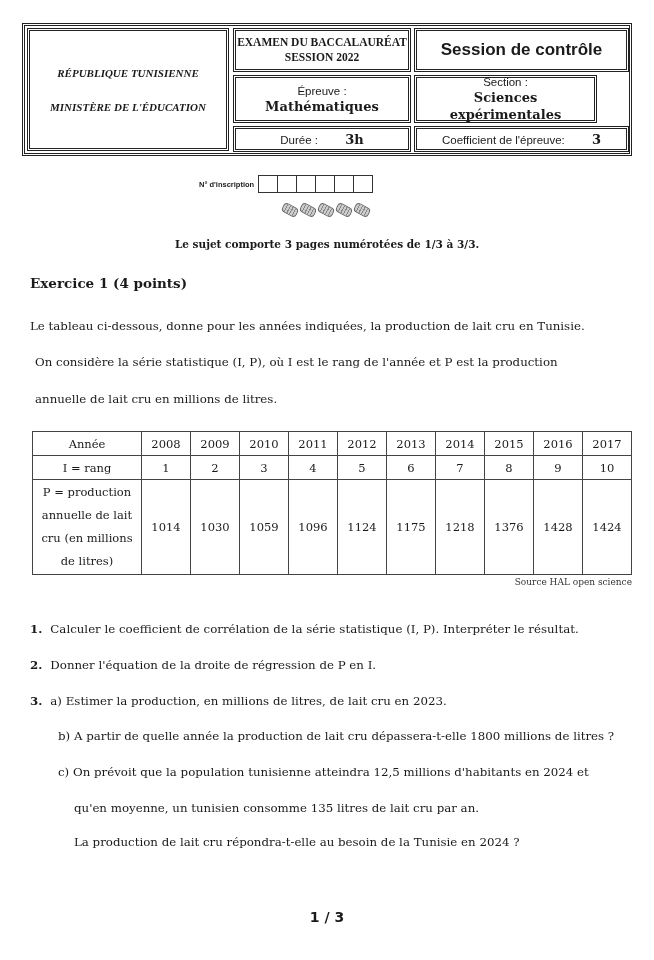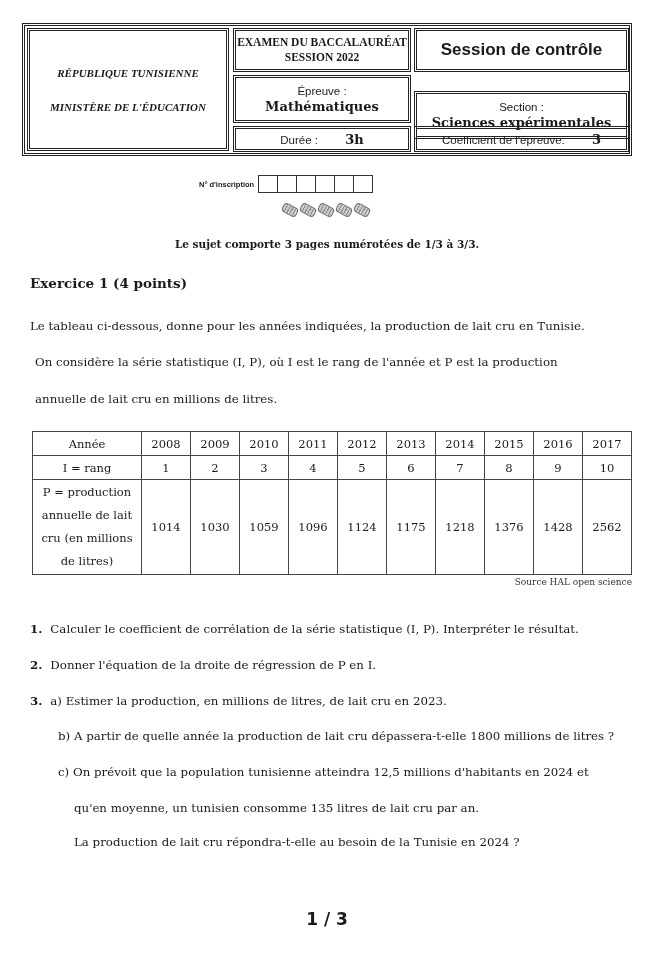--- a/index.html
+++ b/index.html
@@ -14,21 +14,21 @@
               border: 3px double #222; box-sizing: border-box;
               display: flex; flex-direction: column; justify-content: center; align-items: center; }
   .hdr-left div { font-family: "Liberation Serif", serif; font-weight: bold; font-size: 11px;
                   letter-spacing: 0; text-align: center; font-style: italic; }
   .hdr-left .l1 { margin-bottom: 22px; }
   .cell { position: absolute; border: 3px double #222; box-sizing: border-box;
           display: flex; flex-direction: column; justify-content: center; align-items: center; text-align: center; }
   .c-exam   { left: 206px; top: 0;    width: 178px; height: 44px; }
   .c-sess   { left: 387px; top: 0;    width: 215px; height: 44px; }
   .c-epr    { left: 206px; top: 47px; width: 178px; height: 48px; }
-  .c-sect   { left: 387px; top: 47px; width: 215px; height: 48px; margin-top: 16px; }
+  .c-sect   { left: 387px; top: 47px; width: 183px; height: 48px; }
   .c-dur    { left: 206px; top: 98px; width: 178px; height: 26px; }
   .c-coef   { left: 387px; top: 98px; width: 215px; height: 26px; }
   .exam-t { font-family: "Liberation Serif", serif; font-weight: bold; font-size: 11.5px; line-height: 15px; }
   .sess-t { font-family: "Liberation Sans", sans-serif; font-weight: bold; font-size: 17px; }
   .small-sans { font-family: "Liberation Sans", sans-serif; font-size: 11.5px; line-height: 14px; }
   .big-serif { font-family: "DejaVu Serif", serif; font-weight: bold; font-size: 13px; line-height: 17px; }
   .inline-row { font-family: "Liberation Sans", sans-serif; font-size: 11.5px; }
   .inline-row b { font-family: "DejaVu Serif", serif; font-size: 13px; margin-left: 24px; }
 
   
@@ -68,21 +68,21 @@
   .q .num { font-weight: bold; margin-right: 8px; }
   .q1 { left: 30px; top: 622px; }
   .q2 { left: 30px; top: 658px; }
   .q3 { left: 30px; top: 694px; }
   .q3b { left: 58px; top: 729px; }
   .q3c { left: 58px; top: 765px; }
   .q3c2 { left: 74px; top: 801px; }
   .q3c3 { left: 74px; top: 835px; }
 
   .page-num { position: absolute; left: 0; width: 654px; top: 909px; text-align: center;
-              font-family: "DejaVu Sans", sans-serif; font-weight: bold; font-size: 17px; }
+              font-family: "DejaVu Sans", sans-serif; font-weight: bold; font-size: 14px; }
 </style>
 </head>
 <body>
 
 <div class="hdr">
   <div class="hdr-inner">
     <div class="hdr-left">
       <div class="l1">RÉPUBLIQUE TUNISIENNE</div>
       <div>MINISTÈRE DE L'ÉDUCATION</div>
     </div>
@@ -180,21 +180,21 @@
     </td>
     <td class="vc">1014</td>
     <td class="vc">1030</td>
     <td class="vc">1059</td>
     <td class="vc">1096</td>
     <td class="vc">1124</td>
     <td class="vc">1175</td>
     <td class="vc">1218</td>
     <td class="vc">1376</td>
     <td class="vc">1428</td>
-    <td class="vc">2562</td>
+    <td class="vc">1424</td>
   </tr>
 </tbody>
   </table>
 <div class="source">Source HAL open science</div>
 
 <div class="q q1">
   <span class="num">1.</span><span>Calculer le coefficient de corrélation de la série statistique (I, P). Interpréter le résultat.</span>
 </div>
 <div class="q q2">
   <span class="num">2.</span><span>Donner l'équation de la droite de régression de P en I.</span>

